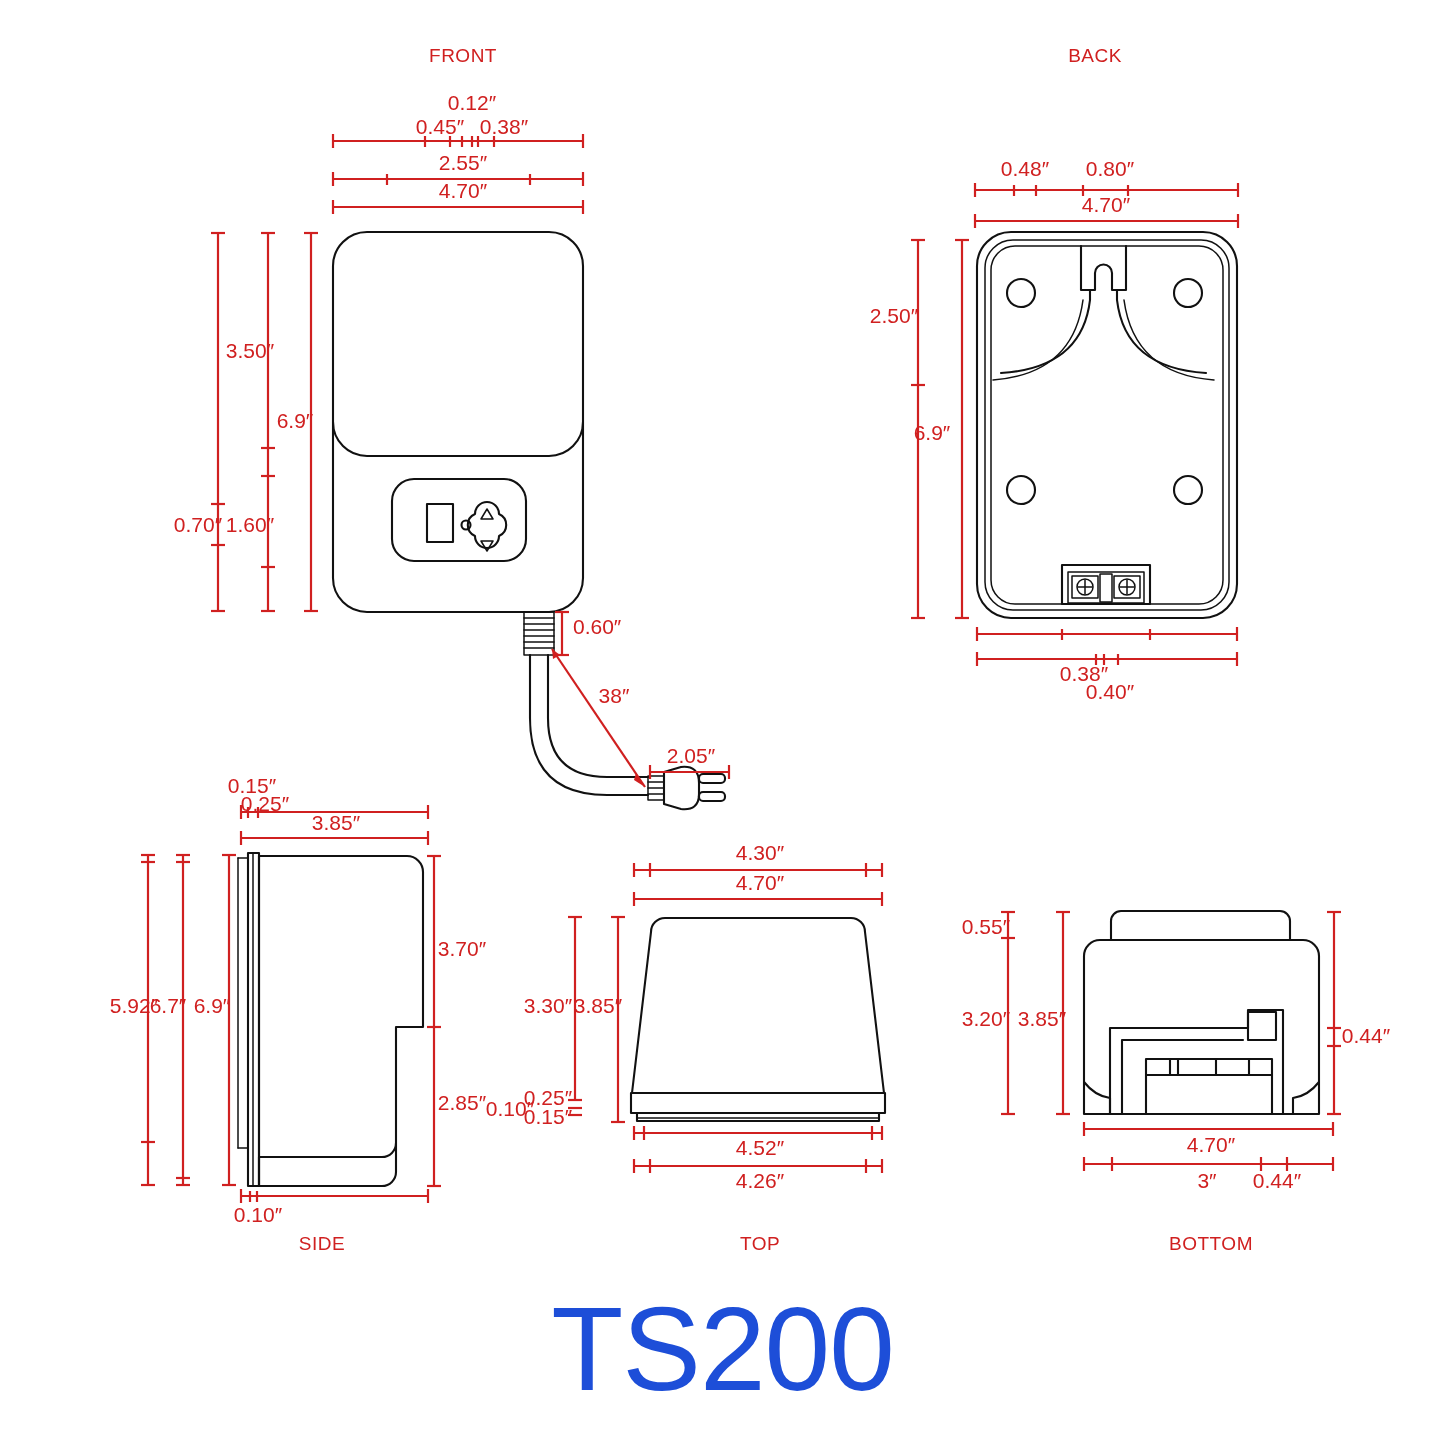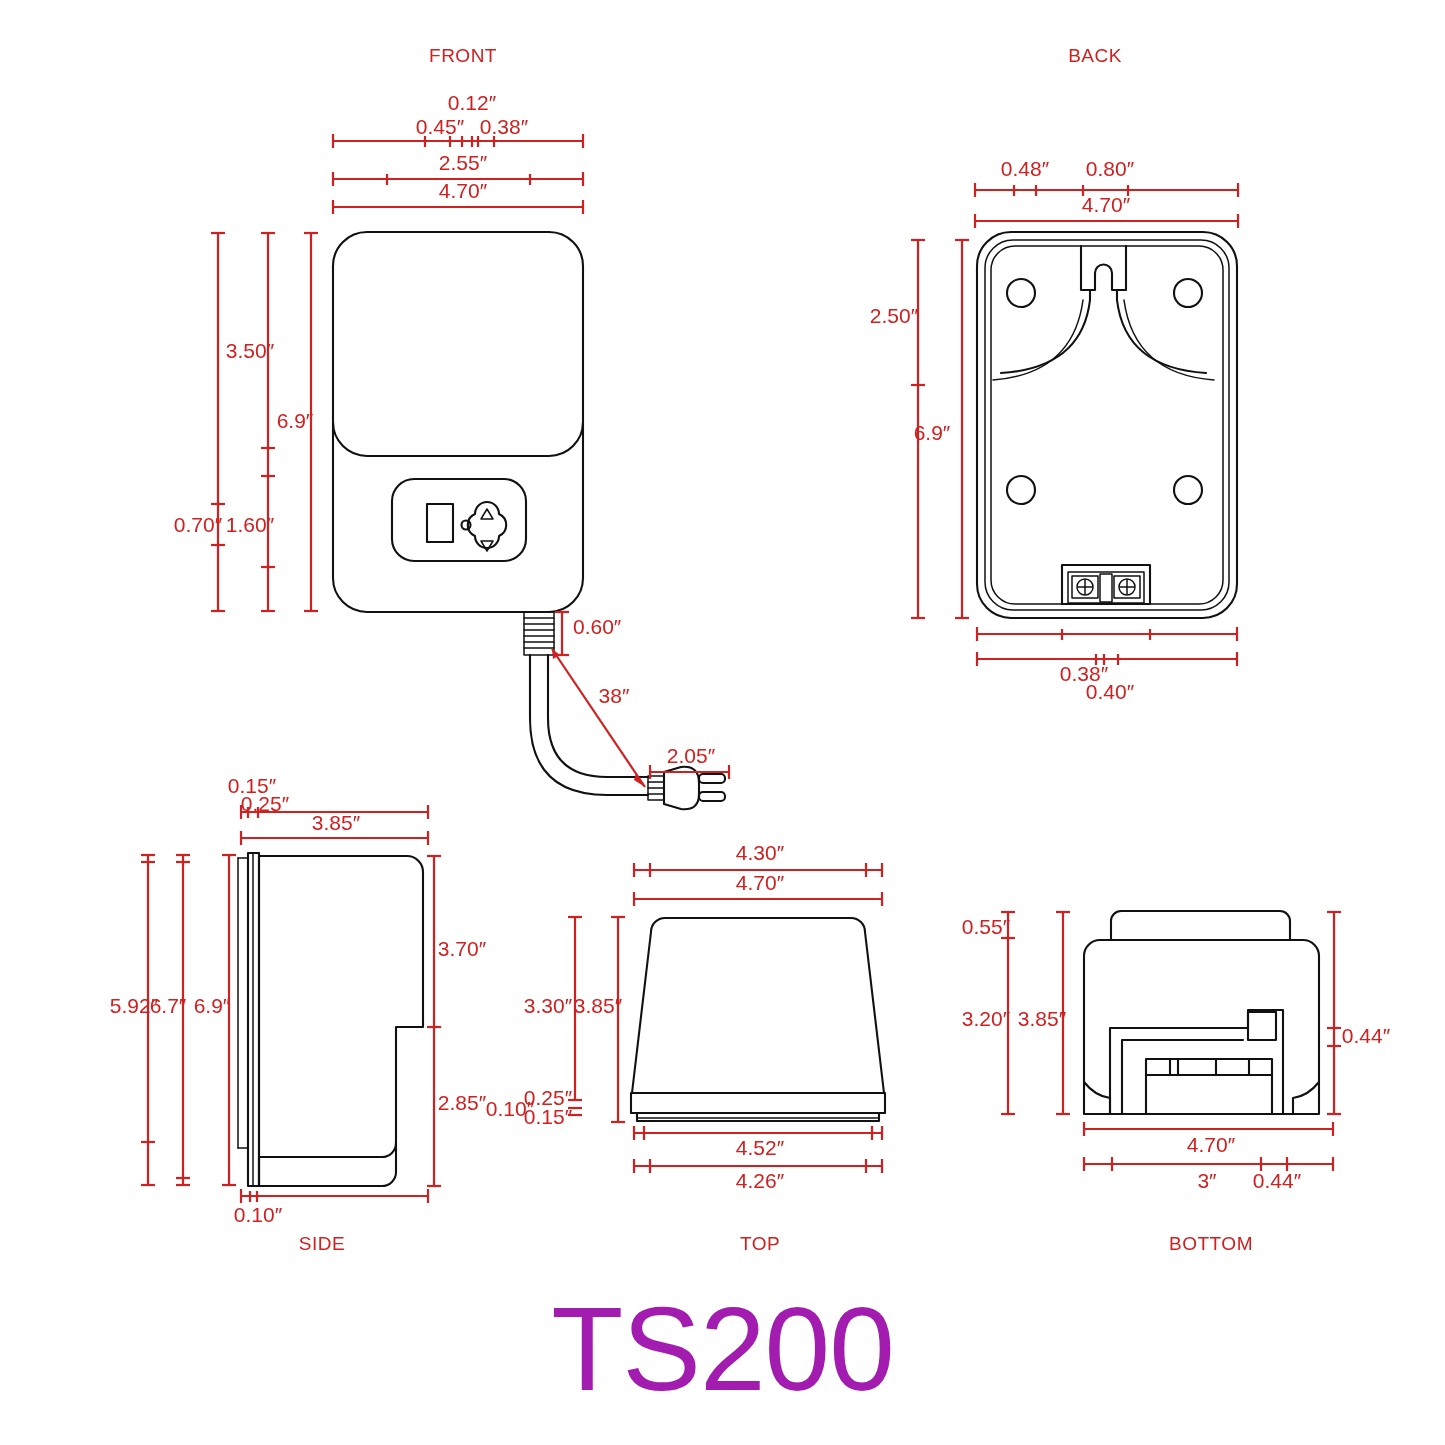--- a/index.html
+++ b/index.html
@@ -11,21 +11,21 @@
     overflow:hidden;
   }
   #drawing{position:absolute;left:0;top:0;width:1445px;height:1445px;}
   .ttl{
     position:absolute;
     left:0;right:0;
     text-align:center;
     top:1290px;
     font-size:118px;
     letter-spacing:-1px;
-    color:#a21caf;
+    color:#1d4ed8;
     font-family:"Liberation Sans", sans-serif;
     line-height:1;
     user-select:none;
   }
   text.dim{
     font-family:"Liberation Sans", sans-serif;
     fill:#D02020;
     font-size:21px;
   }
   text.viewlbl{

